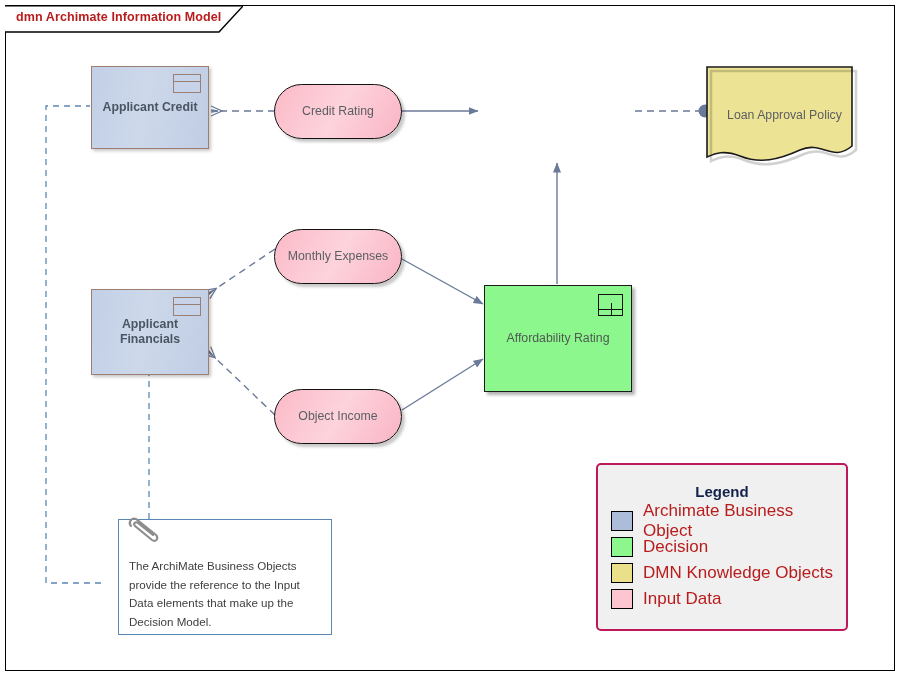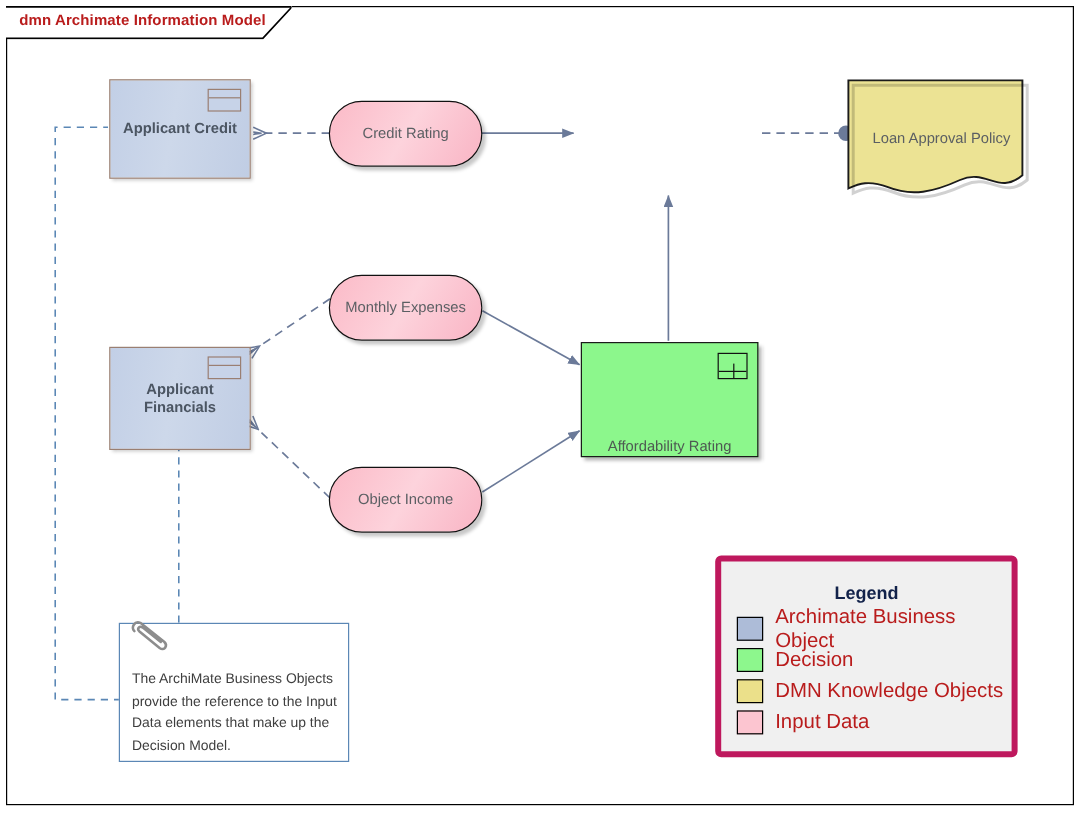--- a/index.html
+++ b/index.html
@@ -184,21 +184,21 @@
     top: -8px;
     width: 44px;
     height: 44px;
   }
 
   
   #legend {
     position: absolute;
     box-sizing: border-box;
     background: #f0f0f0;
-    border: 5px solid #be185d;
+    border: 2px solid #be185d;
     border-radius: 5px;
     z-index: 4;
   }
   #legend .legend-title {
     text-align: center;
     font-size: 15px;
     font-weight: bold;
     color: #12224a;
     margin-top: 18px;
     margin-bottom: 10px;
@@ -301,36 +301,36 @@
 
     <div class="node inputdata" style="left:268px; top:223px; width:128px; height:55px;">
       <span class="label">Monthly Expenses</span>
     </div>
 
     <div class="node inputdata" style="left:268px; top:383px; width:128px; height:55px;">
       <span class="label">Object Income</span>
     </div>
 
 
-    <div class="node decision" style="left:478px; top:279px; width:148px; height:96px;align-items:flex-end;">
+    <div class="node decision" style="left:478px; top:279px; width:148px; height:107px;">
       <span class="dec-icon">
         <span class="hdr"></span><span class="grid"></span>
       </span>
       <span class="label">Affordability Rating</span>
     </div>
 
     <div class="node ks" style="left:698px; top:58px; width:155px; height:102px;">
       <svg width="155" height="102">
         <path d="M3,3 L148,3 L148,82 C128,99 118,76 96,86 C74,96 56,100 36,92 C20,86 12,89 3,93 Z" fill="#ece394" stroke="#1b1b1b" stroke-width="1.6"></path>
         <path d="M6,6 L151,6 L151,85 C131,102 121,79 99,89 C77,99 59,103 39,95 C23,89 15,92 6,96 Z" fill="none" stroke="rgba(0,0,0,0.18)" stroke-width="2.5" transform="translate(1,1)"></path>
       </svg>
       <span class="label">Loan Approval Policy</span>
     </div>
 
-    <div class="note" style="left:93px; top:513px; width:192px; height:116px;">
+    <div class="note" style="left:112px; top:513px; width:214px; height:116px;">
       <svg class="clip" viewBox="0 0 44 44">
         <path d="M6,14 C3,11 6,5 11,7 L31,23 C34,26 31,31 27,28 L10,14 C8,12 10,9 13,11 L28,23" fill="none" stroke="#8d8d8d" stroke-width="2.1" stroke-linecap="round"></path>
       </svg>
       <div class="note-text">
         <div>The ArchiMate Business Objects</div>
         <div>provide the reference to the Input</div>
         <div>Data elements that make up the</div>
         <div>Decision Model.</div>
       </div>
     </div>

